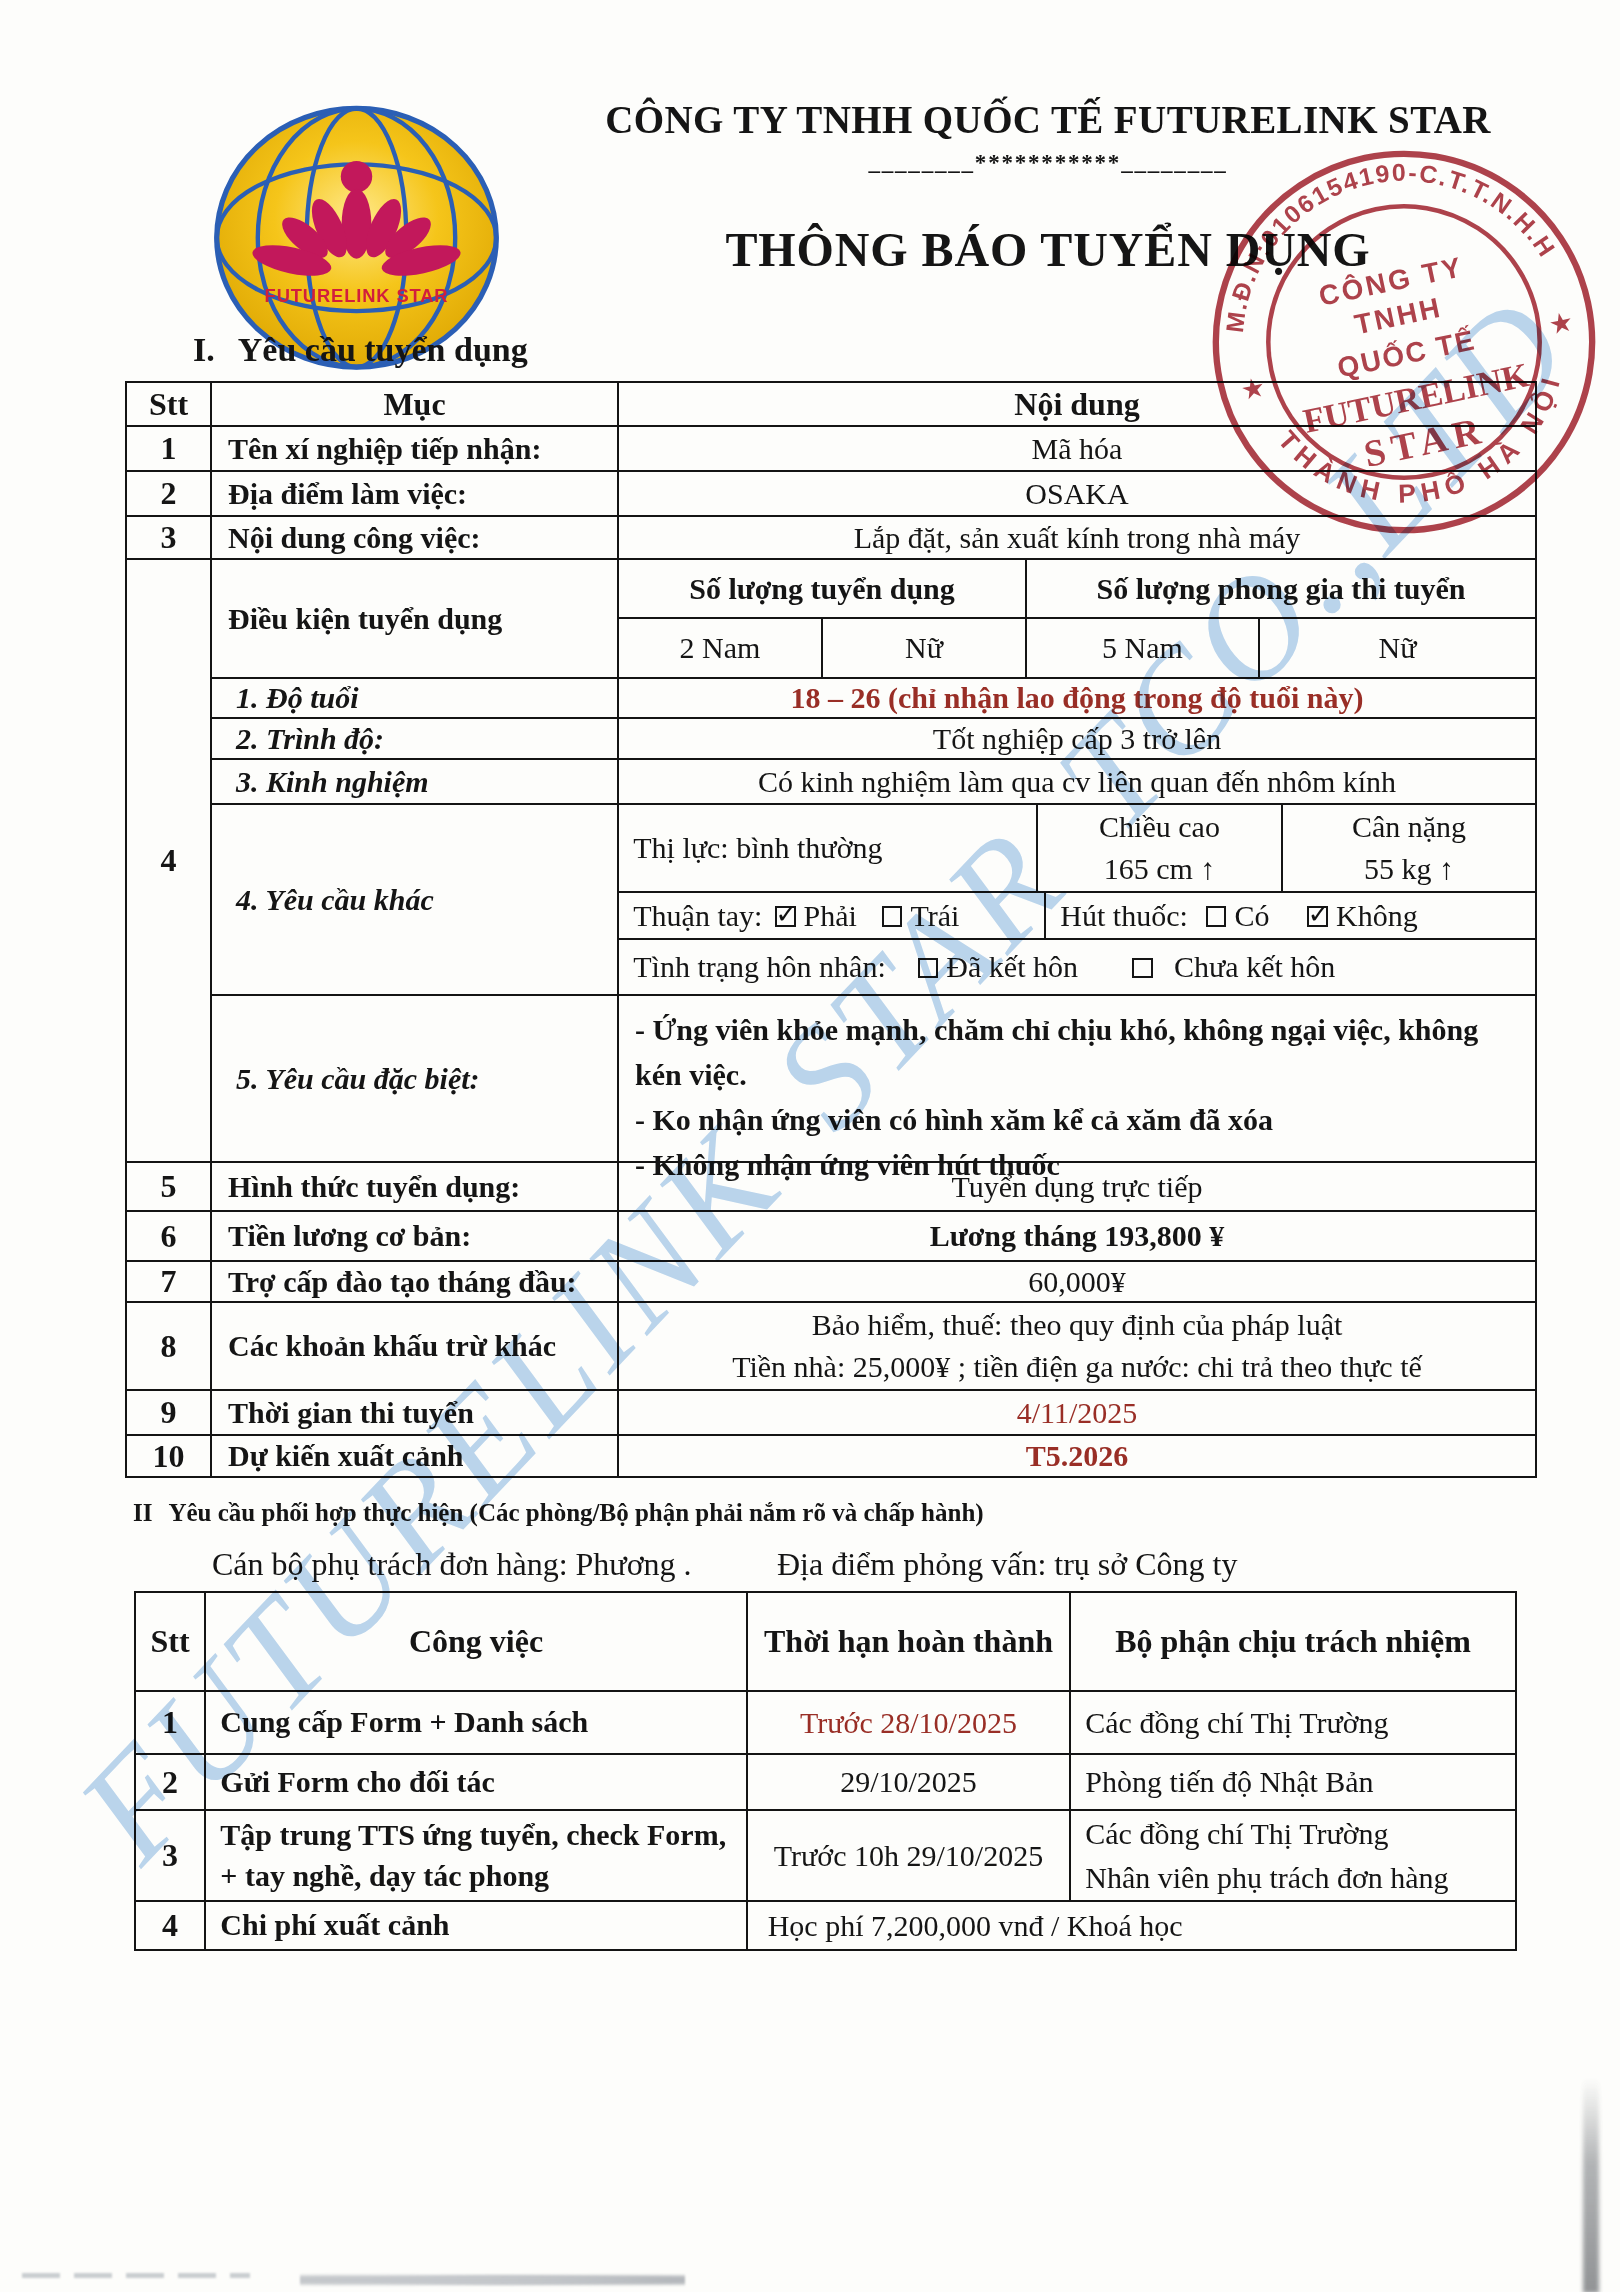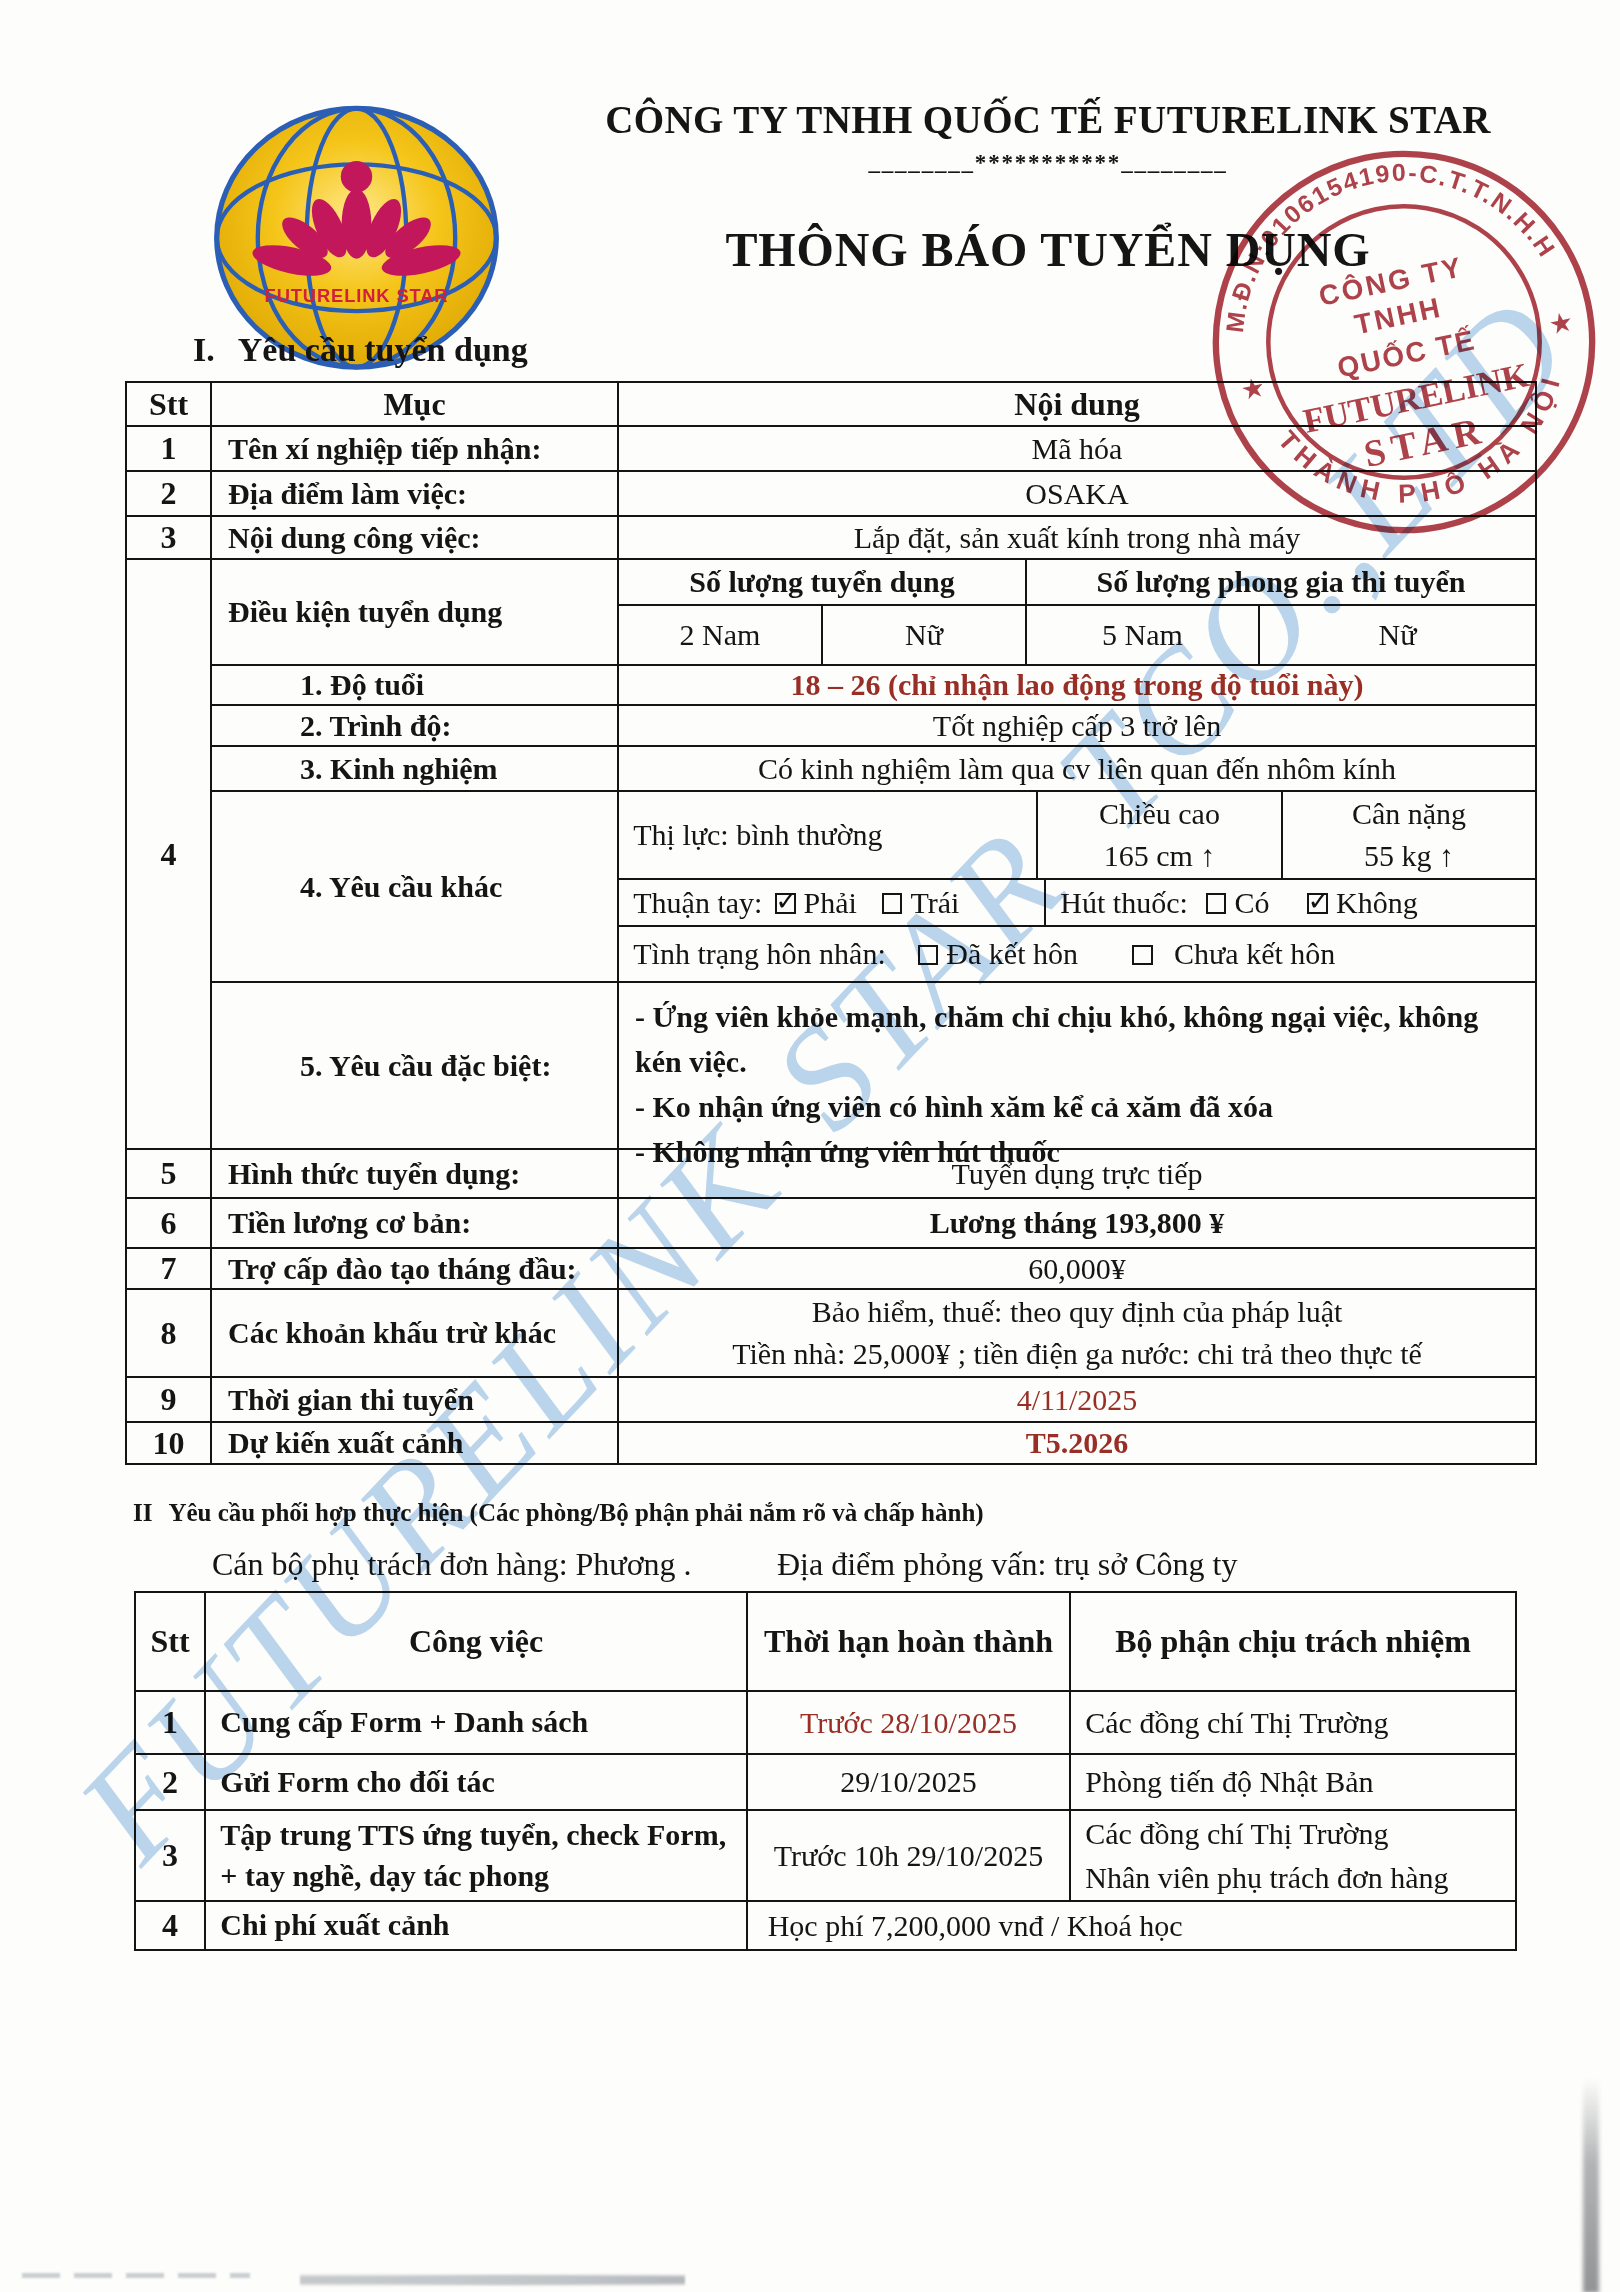--- a/index.html
+++ b/index.html
@@ -44,21 +44,21 @@
   .t2{position:absolute;left:134px;top:1591px;width:1379px;border:2.7px solid #141414;font-size:30px;}
   .row{display:flex;border-top:2.7px solid #141414;box-sizing:border-box;}
   .row:first-child{border-top:none;}
   .c{display:flex;align-items:center;box-sizing:border-box;}
   .br{border-right:2.7px solid #141414;}
   .bt{border-top:2.7px solid #141414;}
   .center{justify-content:center;text-align:center;}
   .b{font-weight:bold;}
   .t1 .stt{width:85px;justify-content:center;font-weight:bold;font-size:32px;}
   .t1 .muc{width:407px;padding-left:16px;font-weight:bold;}
-  .t1 .muc.indent{padding-left:88px;}
+  .t1 .muc.indent{padding-left:24px;font-style:italic;}
   .t1 .nd{flex:1;justify-content:center;text-align:center;}
   .g4body{flex:1;display:flex;flex-direction:column;}
   .subcol{flex:1;display:flex;flex-direction:column;}
   .subrow{display:flex;box-sizing:border-box;}
   .red{color:#992e26;}
   .dualline{flex-direction:column;justify-content:center;line-height:1.4;}
   .special{display:block;padding:10.7px 16px 7.2px 16px;font-weight:bold;line-height:1.5;text-align:left;}
   .leftpad{justify-content:flex-start;text-align:left;padding-left:14.3px;}
   
   .cb{display:inline-block;width:20.6px;height:20.6px;border:2.7px solid #151515;
@@ -177,21 +177,21 @@
       <div class="c nd">Lắp đặt, sản xuất  kính trong nhà máy</div>
     </div>
 
     <div class="row">
       <div class="c stt br">4</div>
       <div class="g4body">
 
         <div class="subrow">
           <div class="c muc br">Điều kiện tuyển dụng</div>
           <div class="subcol">
-            <div class="subrow" style="height:44px">
+            <div class="subrow" style="height:57px">
               <div class="c center b br" style="width:408px">Số lượng tuyển dụng</div>
               <div class="c center b" style="flex:1">Số lượng phong gia thi tuyển</div>
             </div>
             <div class="subrow bt" style="height:60px">
               <div class="c center br" style="width:204px">2 Nam</div>
               <div class="c center br" style="width:204px">Nữ</div>
               <div class="c center br" style="width:233px">5 Nam</div>
               <div class="c center" style="flex:1">Nữ</div>
             </div>
           </div>

